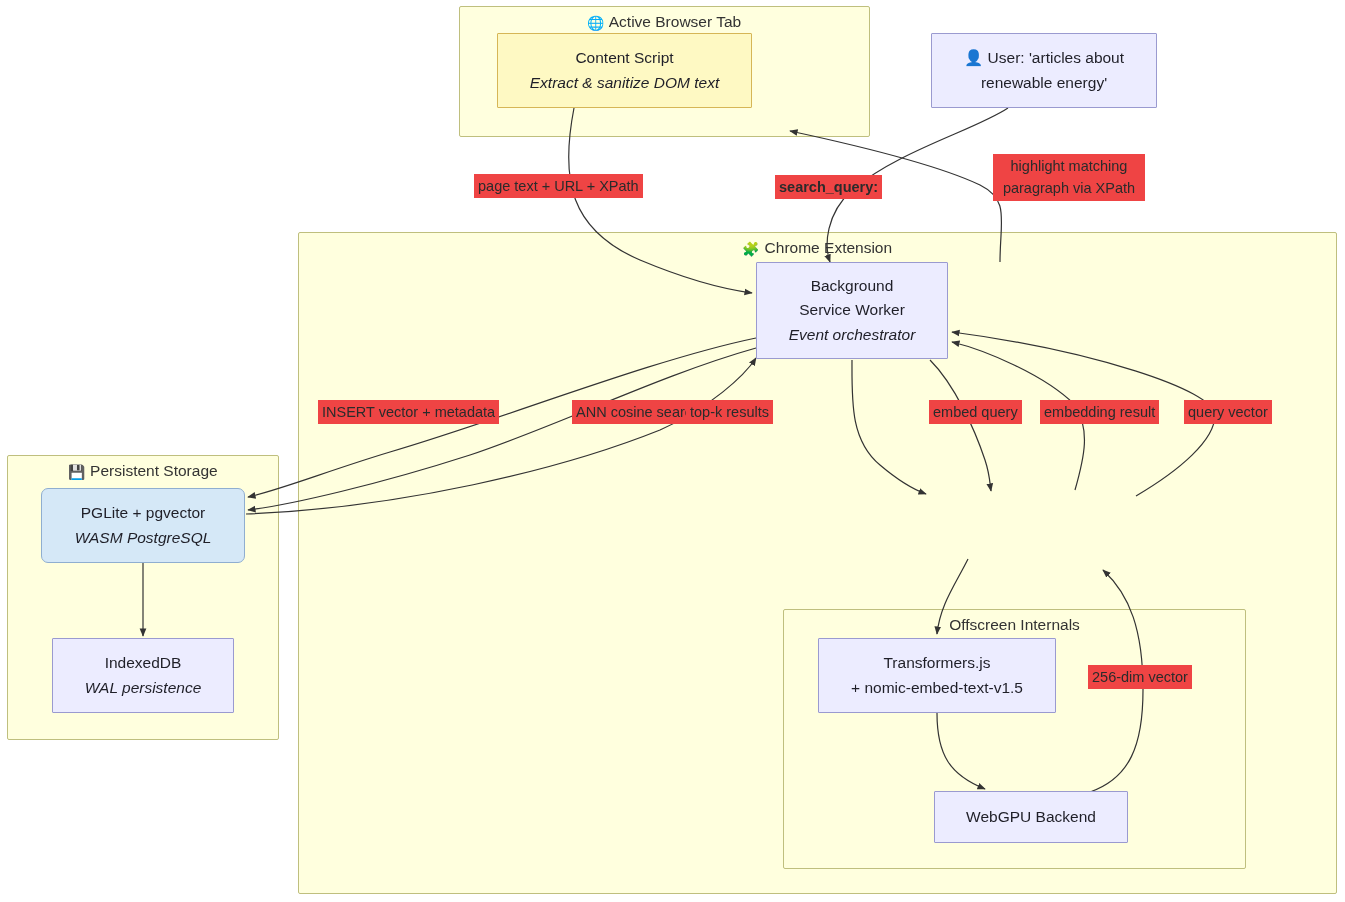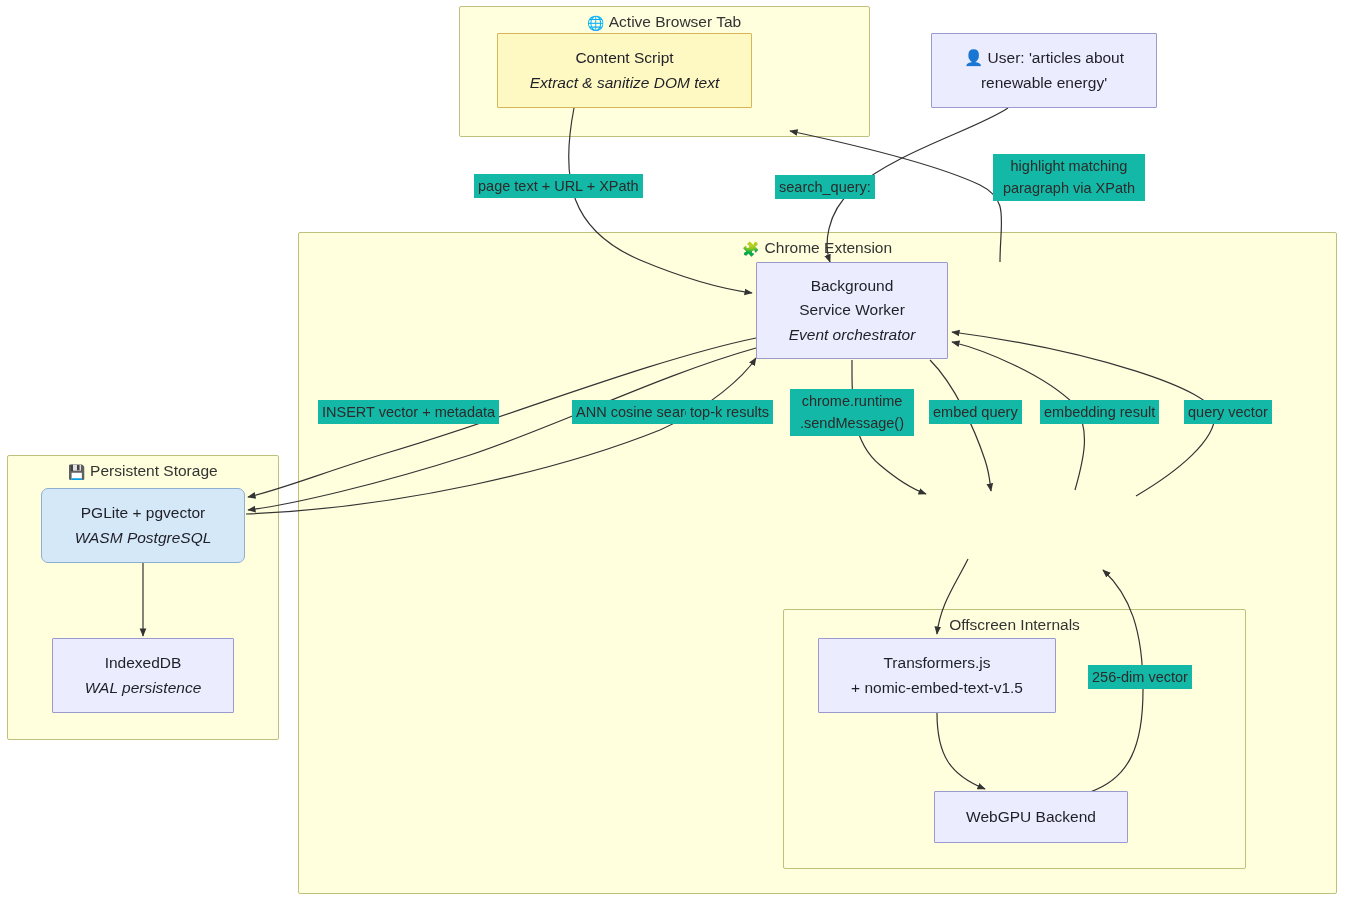--- a/index.html
+++ b/index.html
@@ -74,21 +74,21 @@
     background: #D5E8F7;
     border-color: #8FAED0;
   }
   .node.n-offscreen {
     background: #C8F7DF;
     border-color: #64C89B;
   }
 
   .edge-label {
     position: absolute;
-    background: #14b8a6;
+    background: #ef4444;
     color: #2b2b2b;
     font-size: 14.5px;
     line-height: 1.55;
     padding: 1px 4px;
     white-space: nowrap;
     text-align: center;
     box-sizing: border-box;
   }
   .edge-label.two-line { white-space: normal; }
   .edge-label .ln { display: block; }
@@ -194,37 +194,33 @@
     <span class="l1">Transformers.js</span>
     <span class="l1">+ nomic-embed-text-v1.5</span>
   </div>
 
   <div class="node" style="left:934px; top:791px; width:194px; height:52px;">
     <span class="l1">WebGPU Backend</span>
   </div>
 
   <div class="edge-label" style="left:474px; top:174px;">page text + URL + XPath</div>
 
-  <div class="edge-label" style="left:775px; top:175px;">search_query:</div>
+  <div class="edge-label" style="left:775px; top:175px;font-weight:bold;">search_query:</div>
 
   <div class="edge-label two-line" style="left:993px; top:154px; width:152px;">
     <span class="ln">highlight matching</span>
     <span class="ln">paragraph via XPath</span>
   </div>
 
   <div class="edge-label" style="left:318px; top:400px;">INSERT vector + metadata</div>
 
   <div class="edge-label" style="left:528px; top:400px;margin-left:44px;">ANN cosine search</div>
 
   <div class="edge-label" style="left:686px; top:400px;">top-k results</div>
 
-  <div class="edge-label two-line" style="left:790px; top:389px; width:124px;">
-    <span class="ln">chrome.runtime</span>
-    <span class="ln">.sendMessage()</span>
-  </div>
 
   <div class="edge-label" style="left:929px; top:400px;">embed query</div>
 
   <div class="edge-label" style="left:1040px; top:400px;">embedding result</div>
 
   <div class="edge-label" style="left:1184px; top:400px;">query vector</div>
 
   <div class="edge-label" style="left:1088px; top:665px;">256-dim vector</div>
 
 </div>

